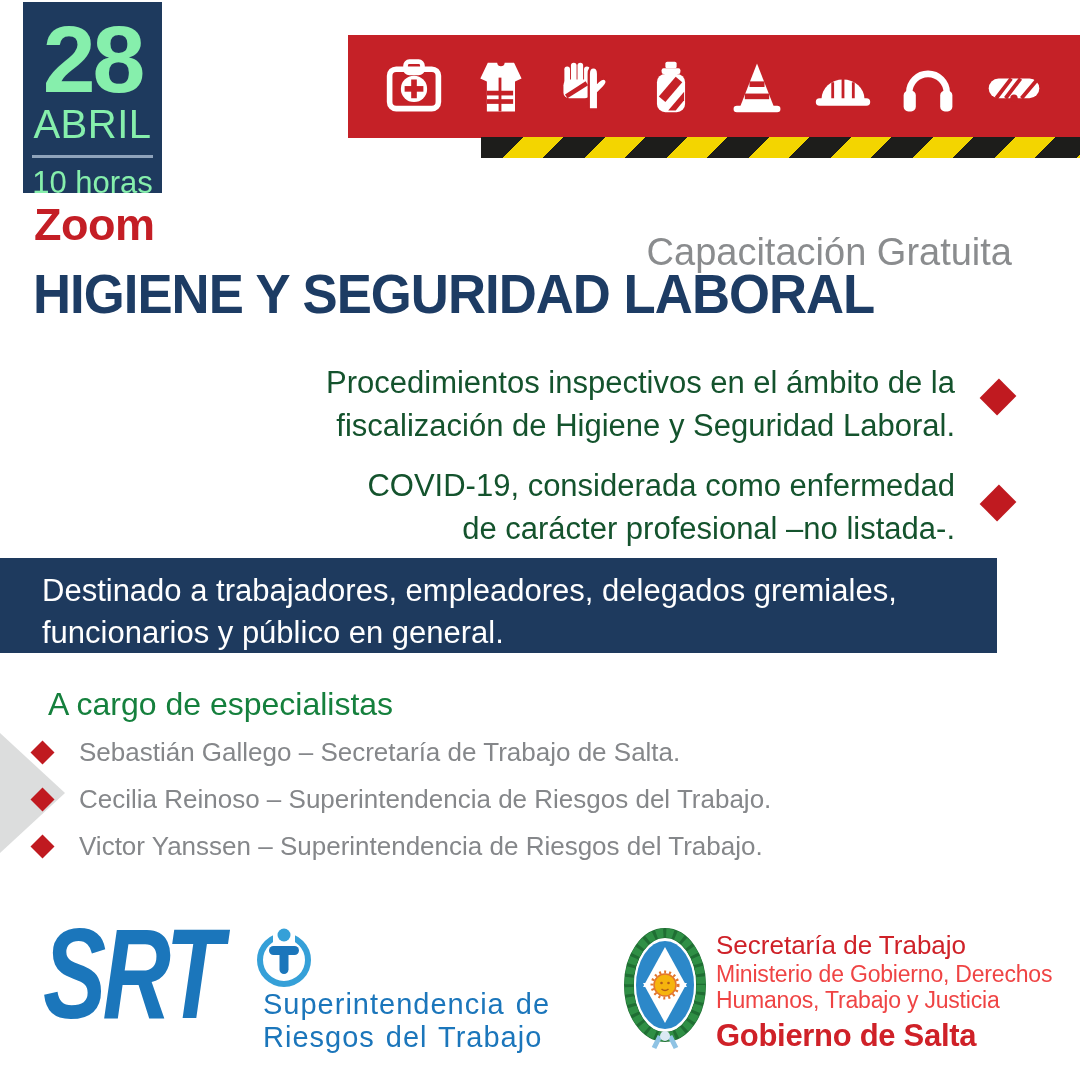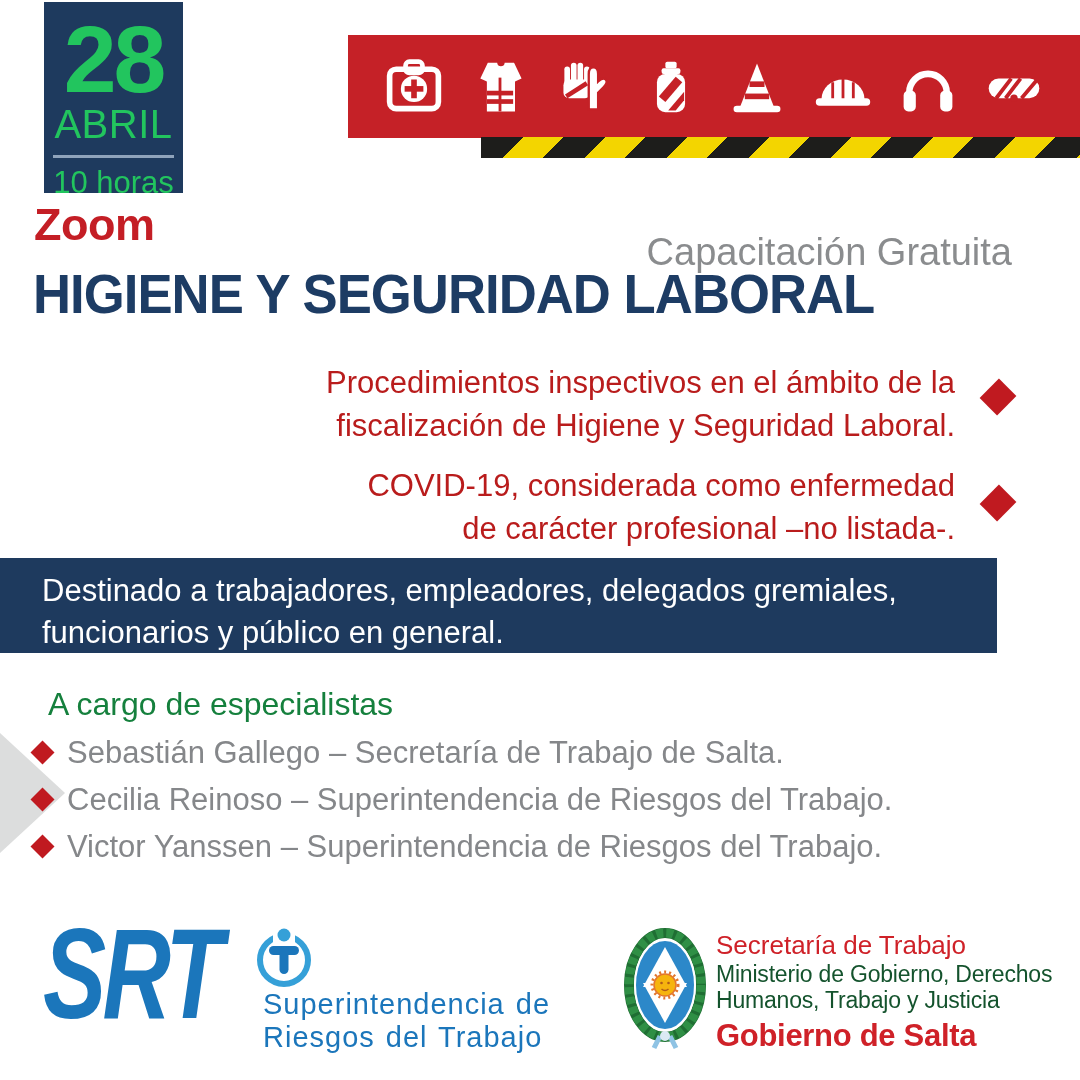--- a/index.html
+++ b/index.html
@@ -1,21 +1,21 @@
 <!DOCTYPE html>
 <html><head>
 <meta charset="utf-8">
 <style>
   html, body { margin:0; padding:0; background:#ffffff; }
   body { font-family:"Liberation Sans", sans-serif; }
   .canvas { position:relative; width:1080px; height:1080px; background:#ffffff; overflow:hidden; }
 
   
-  .date-box { position:absolute; left:44px; top:2px; width:139px; height:191px;
-              background:#1e3a5e; color:#22c55e; text-align:center; box-sizing:border-box; }
+  .date-box { position:absolute; left:23px; top:2px; width:139px; height:191px;
+              background:#1e3a5e; color:#86efac; text-align:center; box-sizing:border-box; }
   .date-day { font-size:95px; font-weight:bold; line-height:0.95; margin-top:12px; letter-spacing:-3px; }
   .date-month { font-size:40px; line-height:1; margin-top:0px; letter-spacing:0.5px; }
   .date-divider { height:3px; background:#8fa3bb; margin:11px 9px 7px 9px; }
   .date-time { font-size:31px; }
 
   
   .icon-banner { position:absolute; left:348px; top:35px; width:732px; height:103px;
                  background:#c52127; display:flex; align-items:center;
                  justify-content:space-between; padding:0 36px; box-sizing:border-box; }
   .icon-banner .icon { width:60px; height:60px; display:block; }
@@ -27,21 +27,21 @@
   .zoom-label { position:absolute; left:34px; top:199px; font-size:45px; font-weight:bold;
                 color:#c41e25; letter-spacing:-0.5px; }
 
   .subtitle { position:absolute; right:68px; top:211px; font-size:38px; color:#8a8c8e;margin-top:20px; }
 
   .headline { position:absolute; left:33px; top:261px; width:1010px; }
   .headline span { display:inline-block; font-size:56px; font-weight:bold; color:#1d3c64;
                    white-space:nowrap; letter-spacing:-1px; transform:scaleX(0.94);
                    transform-origin:left center; }
 
-  .topic { position:absolute; text-align:right; font-size:31px; color:#b91c1c; line-height:1.38; }
+  .topic { position:absolute; text-align:right; font-size:31px; color:#14532d; line-height:1.38; }
   .topic-1 { right:125px; top:362px; }
   .topic-2 { right:125px; top:465px; }
   .diamond-lg { position:absolute; width:26px; height:26px; background:#c01a20;
                 transform:rotate(45deg) scale(0.95,1.05); }
   .diamond-topic-1 { left:985px; top:384px; }
   .diamond-topic-2 { left:985px; top:490px; }
 
   .audience-band { position:absolute; left:0; top:558px; width:997px; height:95px;
                    background:#1e3a5e; color:#ffffff; font-size:31px; line-height:1.36;
                    padding:12px 0 0 42px; box-sizing:border-box; }
@@ -50,35 +50,35 @@
                          font-weight:normal; color:#15803d; }
 
   .chevron { position:absolute; left:0; top:733px; width:0; height:0;
              border-top:60px solid transparent; border-bottom:60px solid transparent;
              border-left:65px solid #dcdddd; }
 
   .specialists-list { position:absolute; left:30px; top:729px; }
   .specialist-row { display:flex; align-items:center; height:47px; }
   .diamond-sm { width:17px; height:17px; background:#c01a20; transform:rotate(45deg);
                 margin:0 4px; flex:0 0 auto; }
-  .specialist-text { font-size:31px; color:#85878a; margin-left:12px; white-space:nowrap; }
+  .specialist-text { font-size:26px; color:#85878a; margin-left:24px; white-space:nowrap; }
 
   
   .srt-acronym { position:absolute; left:43px; top:910px; line-height:1;font-style:italic; }
   .srt-acronym span { display:inline-block; font-size:128px; font-weight:bold; color:#1b76bb;
                       letter-spacing:-5px; transform:scaleX(0.74); transform-origin:left center; }
   .srt-mark { position:absolute; left:254px; top:926px; width:60px; height:62px; }
   .srt-name { position:absolute; left:263px; top:988px; font-size:29px; color:#1b76bb;
               letter-spacing:1px; word-spacing:2px; line-height:1.15; white-space:nowrap; }
 
   
   .salta-crest { position:absolute; left:622px; top:927px; width:86px; height:126px; }
   .salta-text { position:absolute; left:716px; top:930px; }
   .salta-secretariat { font-size:26px; color:#cf2128; }
-  .salta-ministry { font-size:23px; color:#14532d; line-height:1.15; letter-spacing:-0.2px; }
+  .salta-ministry { font-size:23px; color:#ef4444; line-height:1.15; letter-spacing:-0.2px; }
   .salta-government { font-size:31px; font-weight:bold; color:#cf2128; margin-top:4px;
                       letter-spacing:-0.3px; }
 </style>
 </head>
 <body>
 
 <div class="canvas">
 
   <div class="date-box">
     <div class="date-day">28</div>

